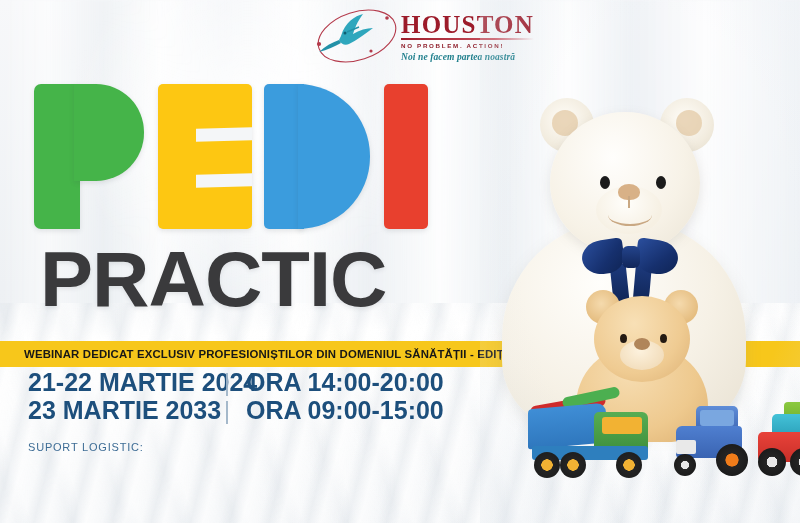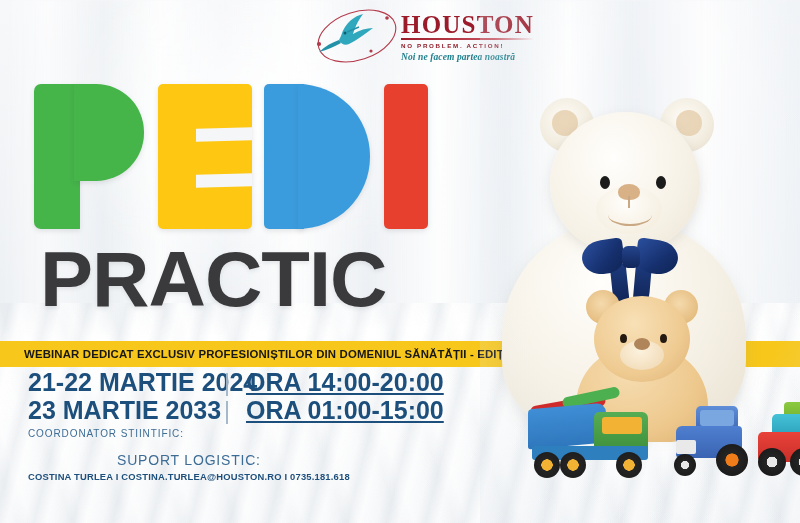--- a/index.html
+++ b/index.html
@@ -196,36 +196,36 @@
     position:absolute; left:28px; top:370px;
     color:#1d4f7c;
     font-weight:700;
     line-height:1.02;
     white-space:nowrap;
   }
   .date-row { display:flex; align-items:baseline; font-size:25px; }
   .date-row + .date-row { margin-top:2px; }
   .date-left  { width:196px; text-align:right; padding-right:16px; }
   .date-sep   { color:#9fb4c7; font-weight:400; font-size:23px; }
-  .date-right { padding-left:16px;text-decoration:underline; }
+  .date-right { padding-left:16px; }
 
   
   .credits { position:absolute; left:28px; top:428px; color:#1d4f7c; }
   .cred-label {
     font-size:10px; font-weight:400; letter-spacing:.9px;
     color:#3d6c95; white-space:nowrap;
   }
   .cred-name {
     font-size:13.2px; font-weight:700; letter-spacing:.1px;
     margin-top:3px; color:#1d4f7c; white-space:nowrap;
   }
   .cred-block2 { margin-top:13px; }
   .cred-label2 {
-    font-size:14px; font-weight:400; letter-spacing:.8px;
-    color:#3d6c95; white-space:nowrap;text-align:center;
+    font-size:11px; font-weight:400; letter-spacing:.8px;
+    color:#3d6c95; white-space:nowrap;
   }
   .cred-contact {
     font-size:9.4px; font-weight:700; letter-spacing:.2px;
     margin-top:3px; color:#1d4f7c; white-space:nowrap;
   }
 
   
   .photo { position:absolute; right:0; top:0; width:320px; height:523px; }
 
   
@@ -496,29 +496,27 @@
 
   <div class="dates" style="color: rgb(29, 79, 124);">
     <div class="date-row">
       <span class="date-left">21-22 MARTIE 2024</span>
       <span class="date-sep">|</span>
       <span class="date-right">ORA 14:00-20:00</span>
     </div>
     <div class="date-row">
       <span class="date-left">23 MARTIE 2033</span>
       <span class="date-sep">|</span>
-      <span class="date-right">ORA 01:00-15:00</span>
+      <span class="date-right">ORA 09:00-15:00</span>
     </div>
   </div>
 
   <div class="credits" style="color: rgb(29, 79, 124);">
-    <div class="cred-label">COORDONATOR STIINTIFIC:</div>
     <div class="cred-block2">
       <div class="cred-label2">SUPORT LOGISTIC:</div>
-      <div class="cred-contact">COSTINA TURLEA I COSTINA.TURLEA@HOUSTON.RO I 0735.181.618</div>
     </div>
   </div>
 
   <div class="photo">
 
     <div class="bear-big">
       <div class="bb-body"></div>
       <div class="bb-ear l">
           <div class="bb-ear-in"></div>
         </div>

